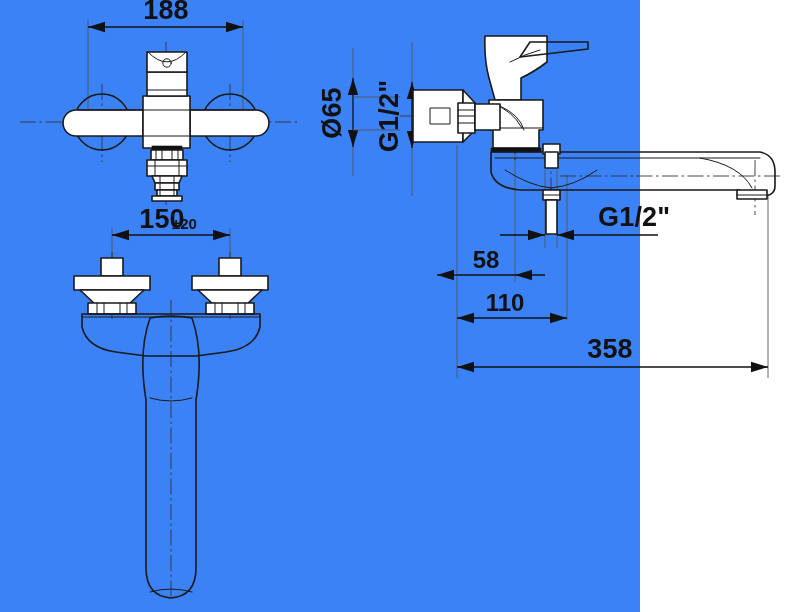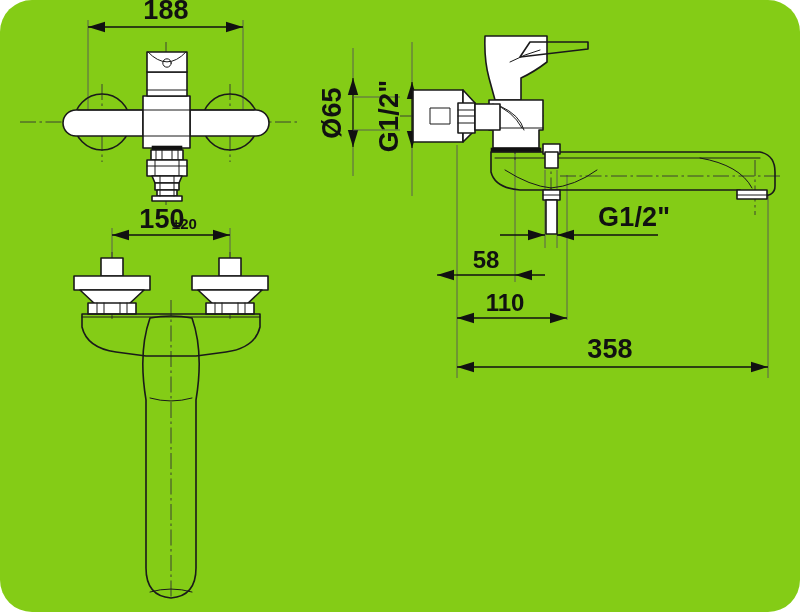--- a/index.html
+++ b/index.html
@@ -8,24 +8,23 @@
     background: #ffffff;
   }
   body {
     width: 800px;
     height: 612px;
     font-family: "Liberation Sans", sans-serif;
     overflow: hidden;
   }
   #drawing-root {
     position: relative;
-    width: 800px;
+    width: 640px;
     height: 612px;
-    background: #84cc16;
-    border-radius: 32px;
+    background: #3b82f6;
   }
   svg#cad {
     position: absolute;
     top: 0;
     left: 0;
     width: 800px;
     height: 612px;
     display: block;
   }
   .obj      { fill: none; stroke: #1a1a1a; stroke-width: 1.6; stroke-linejoin: round; stroke-linecap: round; }

